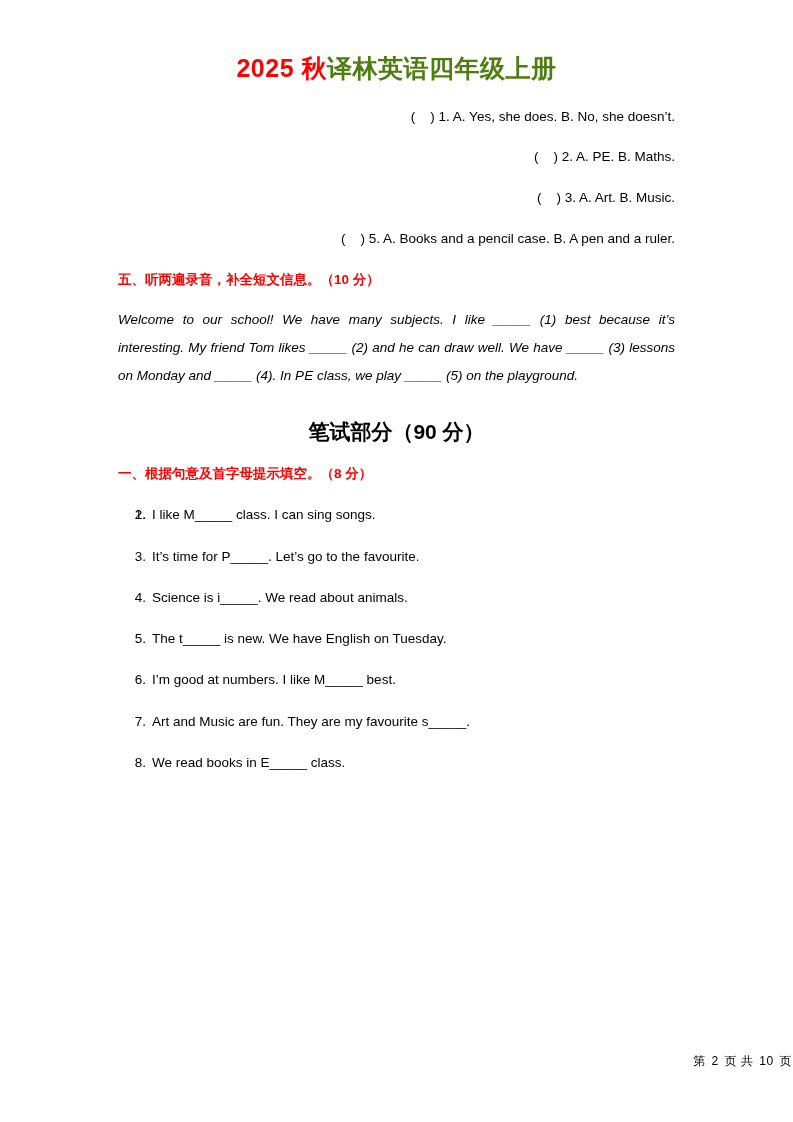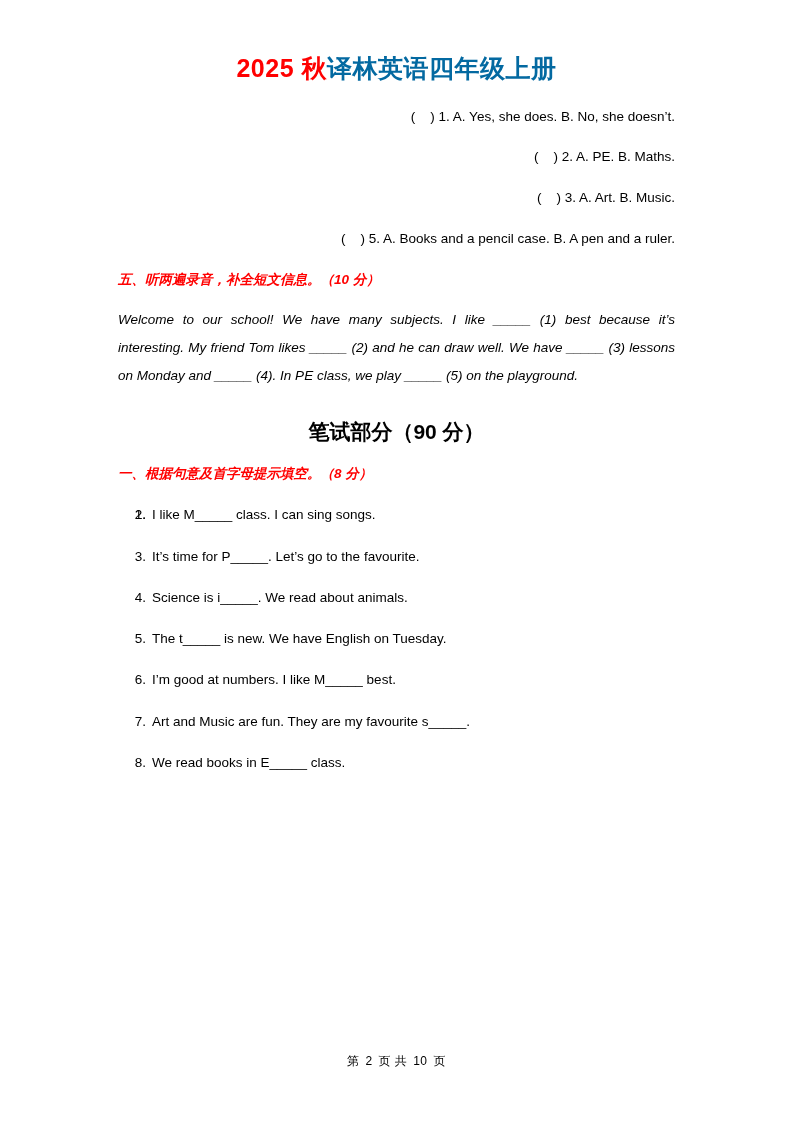--- a/index.html
+++ b/index.html
@@ -27,36 +27,35 @@
     font-size: 25px;
     font-weight: bold;
     letter-spacing: 0.5px;
     margin: 0 0 22px 0;
     line-height: 1.3;
   }
   .doc-title .red {
     color: #ff0000;
   }
   .doc-title .black {
-    color: #0369a1;
+    color: #4d7c0f;
   }
   .choice-line {
     font-size: 13.5px;
     line-height: 1.5;
     margin: 0 0 20.5px 0;
     white-space: pre;
     text-align: right;
   }
   .section-head {
     font-size: 13.5px;
     font-weight: bold;
     color: #ff0000;
     margin: 0 0 16px 0;
     line-height: 1.5;
-    font-style: italic;
   }
   .para {
     font-size: 13.5px;
     line-height: 2.1;
     text-align: justify;
     text-justify: inter-word;
     margin: 0 0 8px 0;
     font-style: italic;
   }
   .big-center-head {
@@ -82,21 +81,21 @@
     position: absolute;
     left: -26px;
     width: 20px;
     text-align: right;
   }
   .footer {
     position: absolute;
     left: 0;
     right: 0;
     bottom: 52px;
-    text-align: center;
+    text-align: right;
     font-size: 12px;
     color: #000000;
     letter-spacing: 0.5px;
   }
   .footer span { margin: 0 1px; }
 </style>
 </head>
 <body>
 
 <div class="page">

